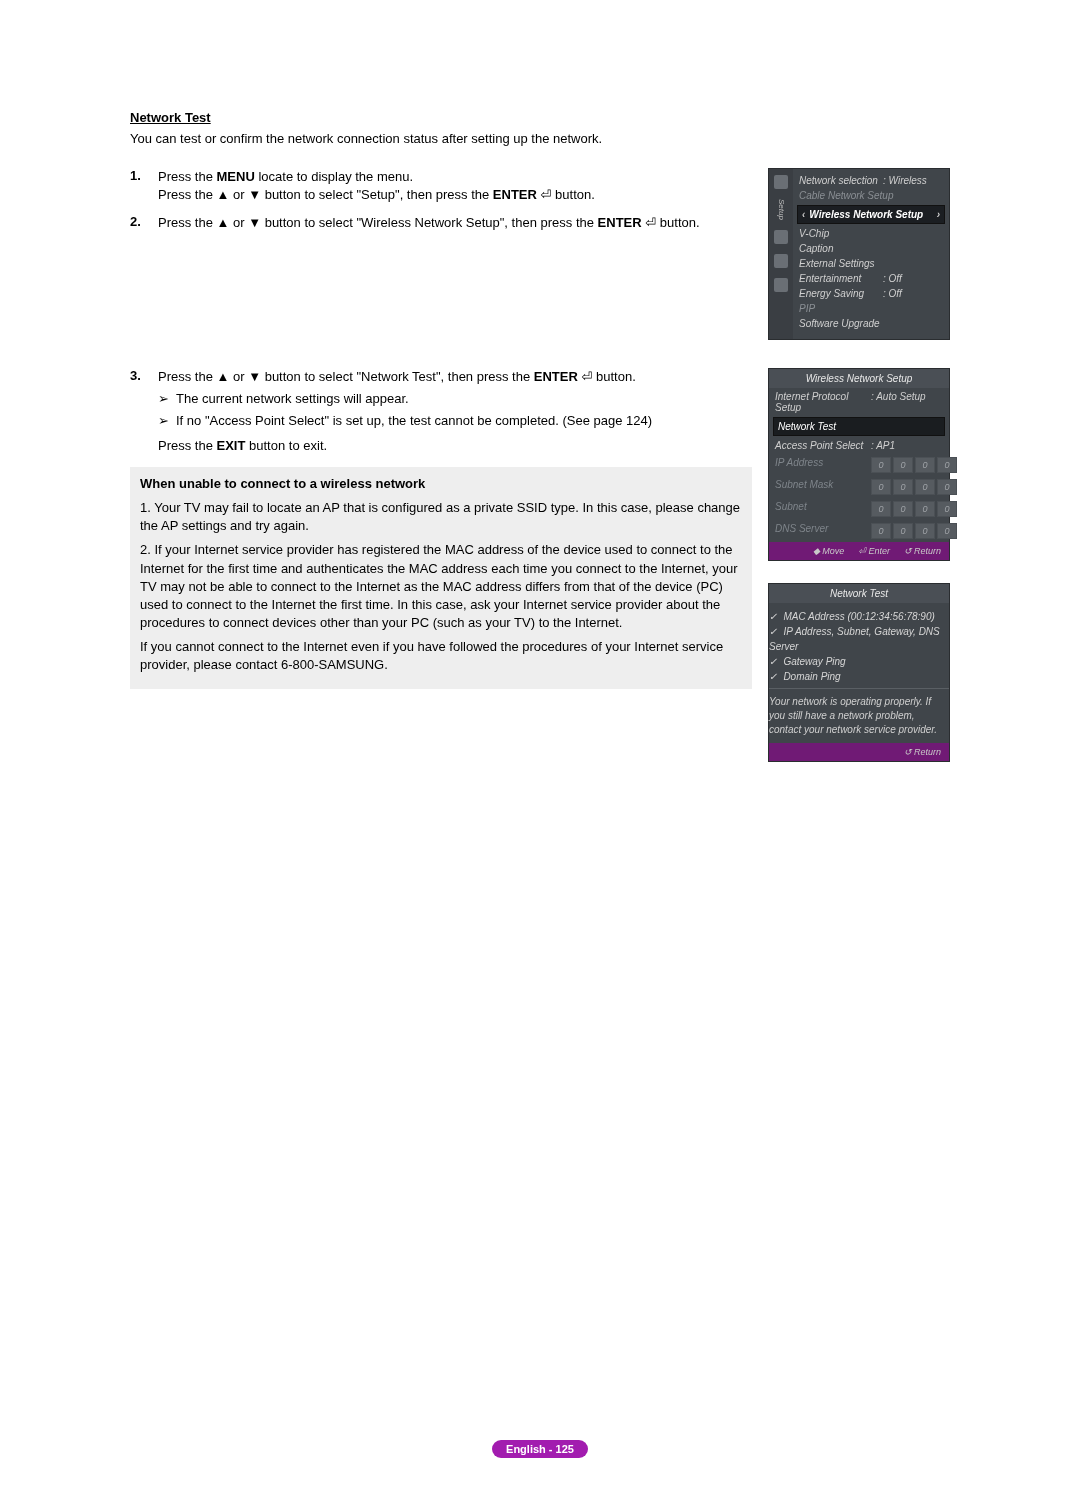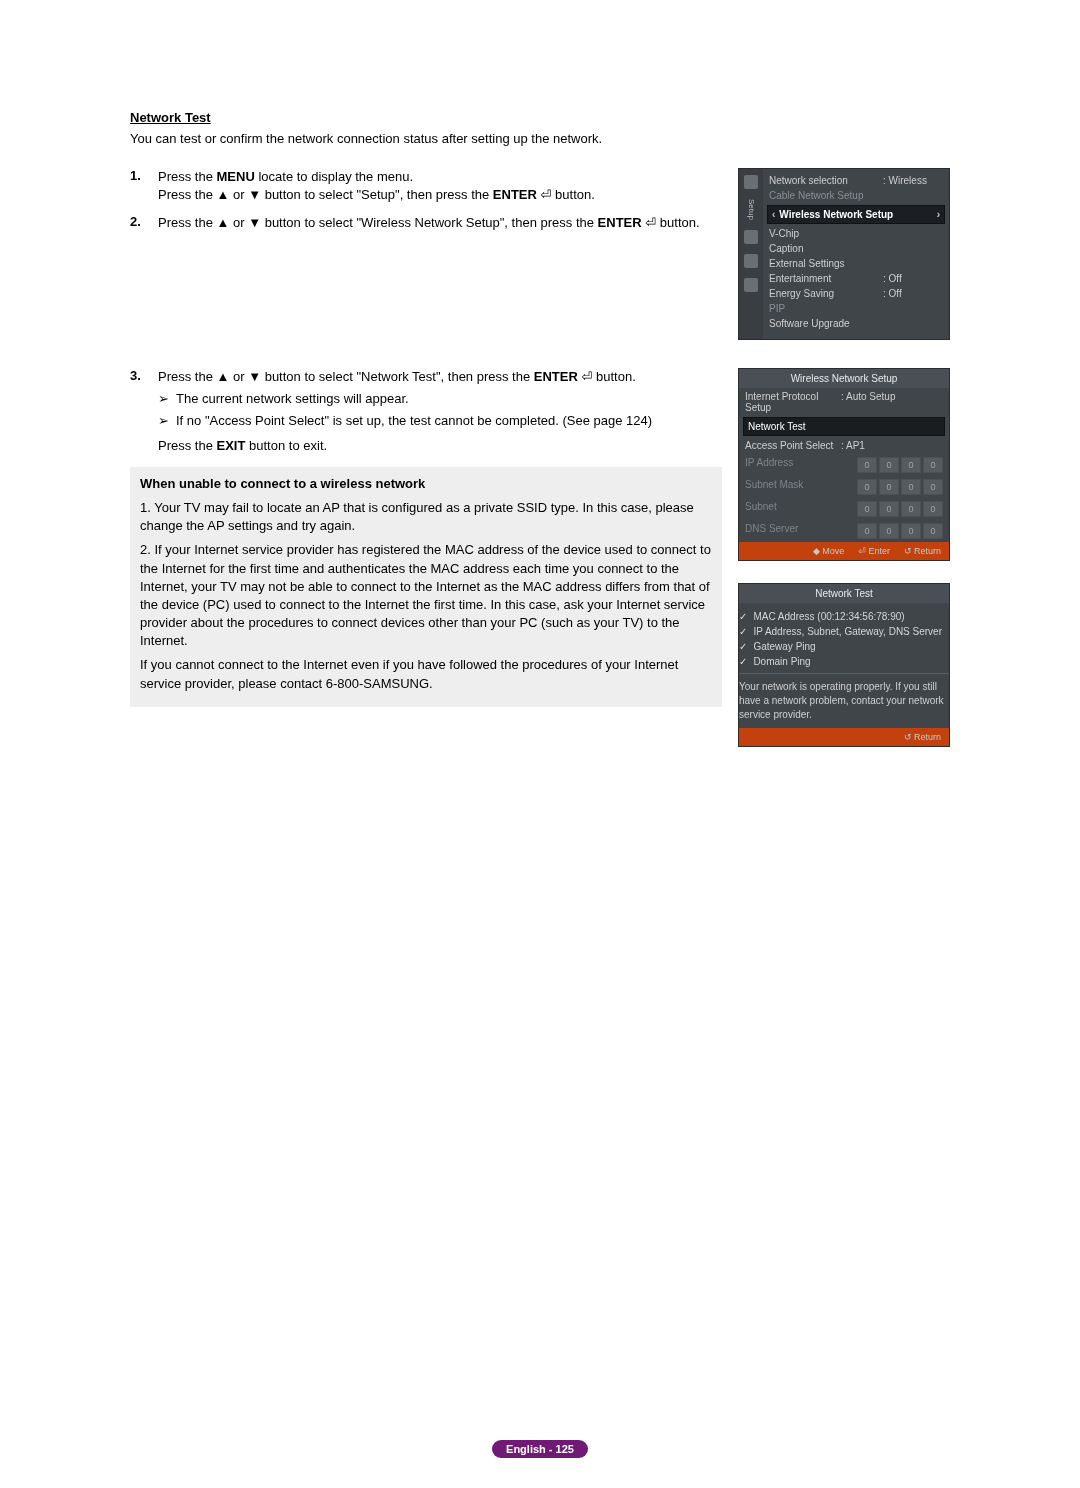--- a/index.html
+++ b/index.html
@@ -52,22 +52,23 @@
     flex-shrink: 0;
   }
   .col-wrap {
     display: flex;
     gap: 16px;
   }
   .left-col {
     flex: 1;
   }
   .right-col {
-    width: 212px;
+    width: 182px;
     flex-shrink: 0;
+    font-style: italic;
   }
   .info-box {
     background: #eee;
     padding: 8px 10px;
     margin-top: 12px;
     font-size: 13px;
     line-height: 1.4;
   }
   .info-title {
     font-weight: bold;
@@ -166,21 +167,21 @@
     font-size: 9px;
     border: 1px solid #4b5055;
   }
   .osd-footer {
     display: flex;
     justify-content: flex-end;
     gap: 14px;
     padding: 4px 8px;
     font-size: 9px;
     color: #c8c8c8;
-    background: #c2410c;
+    background: #701a75;
   }
   .osd-test-body {
     padding: 6px 0;
     font-size: 10px;
     color: #d5d5d5;
     line-height: 1.5;
   }
   .osd-test-body .chk::before {
     content: "✓";
     margin-right: 6px;
@@ -197,21 +198,21 @@
     line-height: 1.4;
   }
   .page-footer {
     position: absolute;
     bottom: 30px;
     left: 0; right: 0;
     text-align: center;
   }
   .pill {
     display: inline-block;
-    background: #701a75;
+    background: #a21caf;
     color: #fff;
     font-size: 11px;
     font-weight: bold;
     padding: 3px 14px;
     border-radius: 12px;
   }
 </style>
 </head>
 <body>
 

